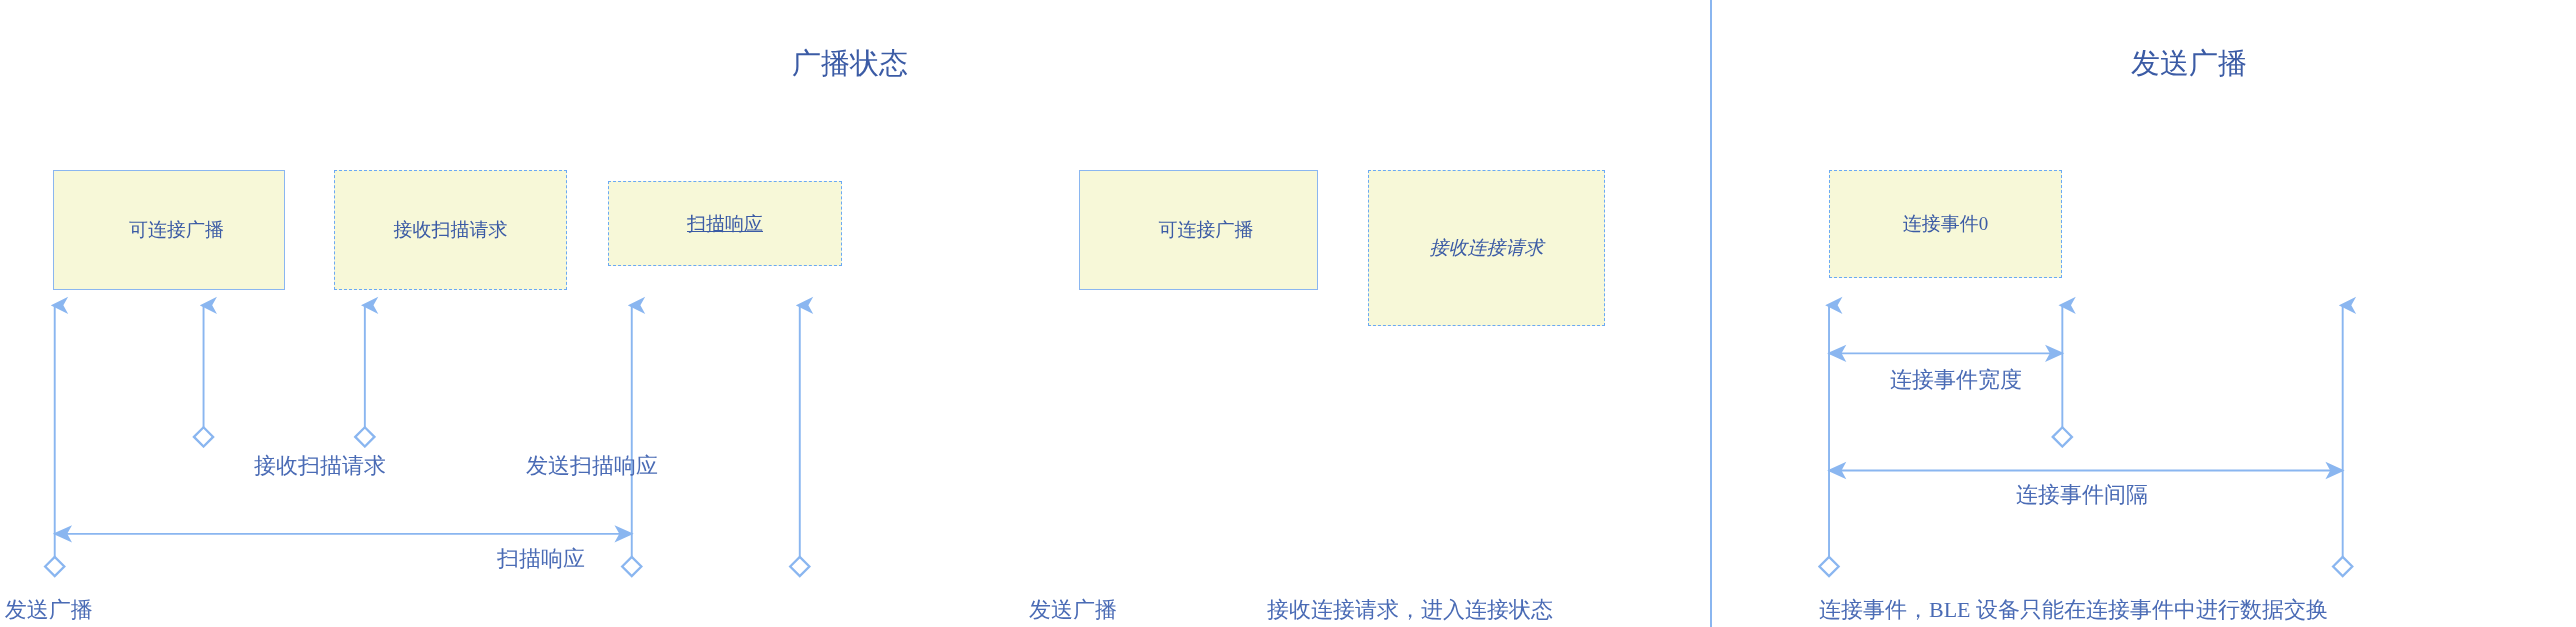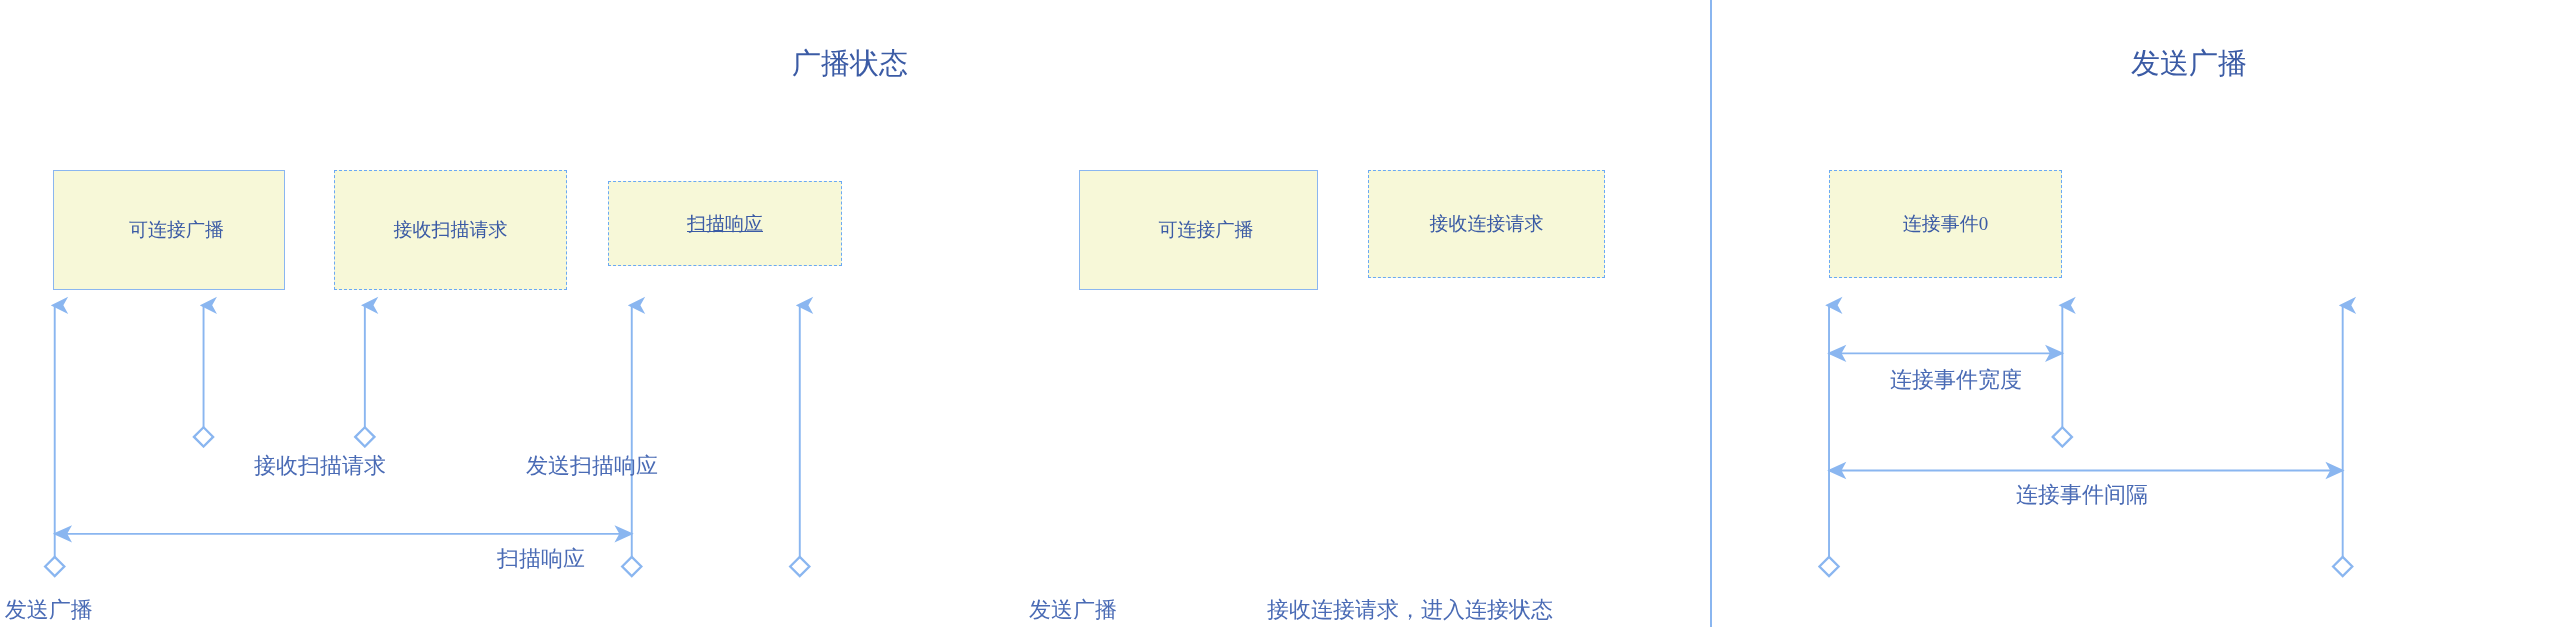--- a/index.html
+++ b/index.html
@@ -67,21 +67,21 @@
   <div class="vdivider" style="left:1710px; top:0px; height:628px;"></div>
 
   <div class="evbox solid" style="left: 53px; top: 170px; width: 232px; height: 120px;">可连接广播</div>
 
   <div class="evbox dashed" style="left: 334px; top: 170px; width: 233px; height: 120px;">接收扫描请求</div>
 
   <div class="evbox dashed" style="left: 608px; top: 181px; width: 234px; height: 85px; text-decoration: underline;">扫描响应</div>
 
   <div class="evbox solid" style="left: 1079px; top: 170px; width: 239px; height: 120px;">可连接广播</div>
 
-  <div class="evbox dashed" style="left: 1368px; top: 170px; width: 237px; height: 108px;">接收连接请求</div>
+  <div class="evbox dashed" style="left: 1368px; top: 170px; width: 237px; height: 156px; font-style: italic;">接收连接请求</div>
 
   <div class="evbox dashed" style="left: 1829px; top: 170px; width: 233px; height: 108px;">连接事件0</div>
 
 
   <svg class="overlay" viewBox="0 0 2683 654">
     <defs>
       <marker id="arrowUp" markerWidth="10" markerHeight="10" refX="5" refY="2" orient="auto" markerUnits="strokeWidth">
         <path d="M5,0 L9.5,9 L5,6.5 L0.5,9 Z" fill="#8ab6f0"></path>
       </marker>
       <marker id="arrowEndR" markerWidth="12" markerHeight="12" refX="10" refY="5" orient="auto" markerUnits="strokeWidth">
@@ -119,15 +119,16 @@
   <div class="caption" style="left: 1890px; top: 365px;">连接事件宽度</div>
 
   <div class="caption" style="left: 2016px; top: 480px;">连接事件间隔</div>
 
   <div class="caption" style="left: 4.8px; top: 595px;">发送广播</div>
 
   <div class="caption" style="left: 1029px; top: 595px;">发送广播</div>
 
   <div class="caption" style="left: 1267px; top: 595px;">接收连接请求，进入连接状态</div>
 
+  <div class="caption" style="left: 1819px; top: 595px;">连接事件，BLE 设备只能在连接事件中进行数据交换</div>
 
 </div>
 
 
 </body></html>

